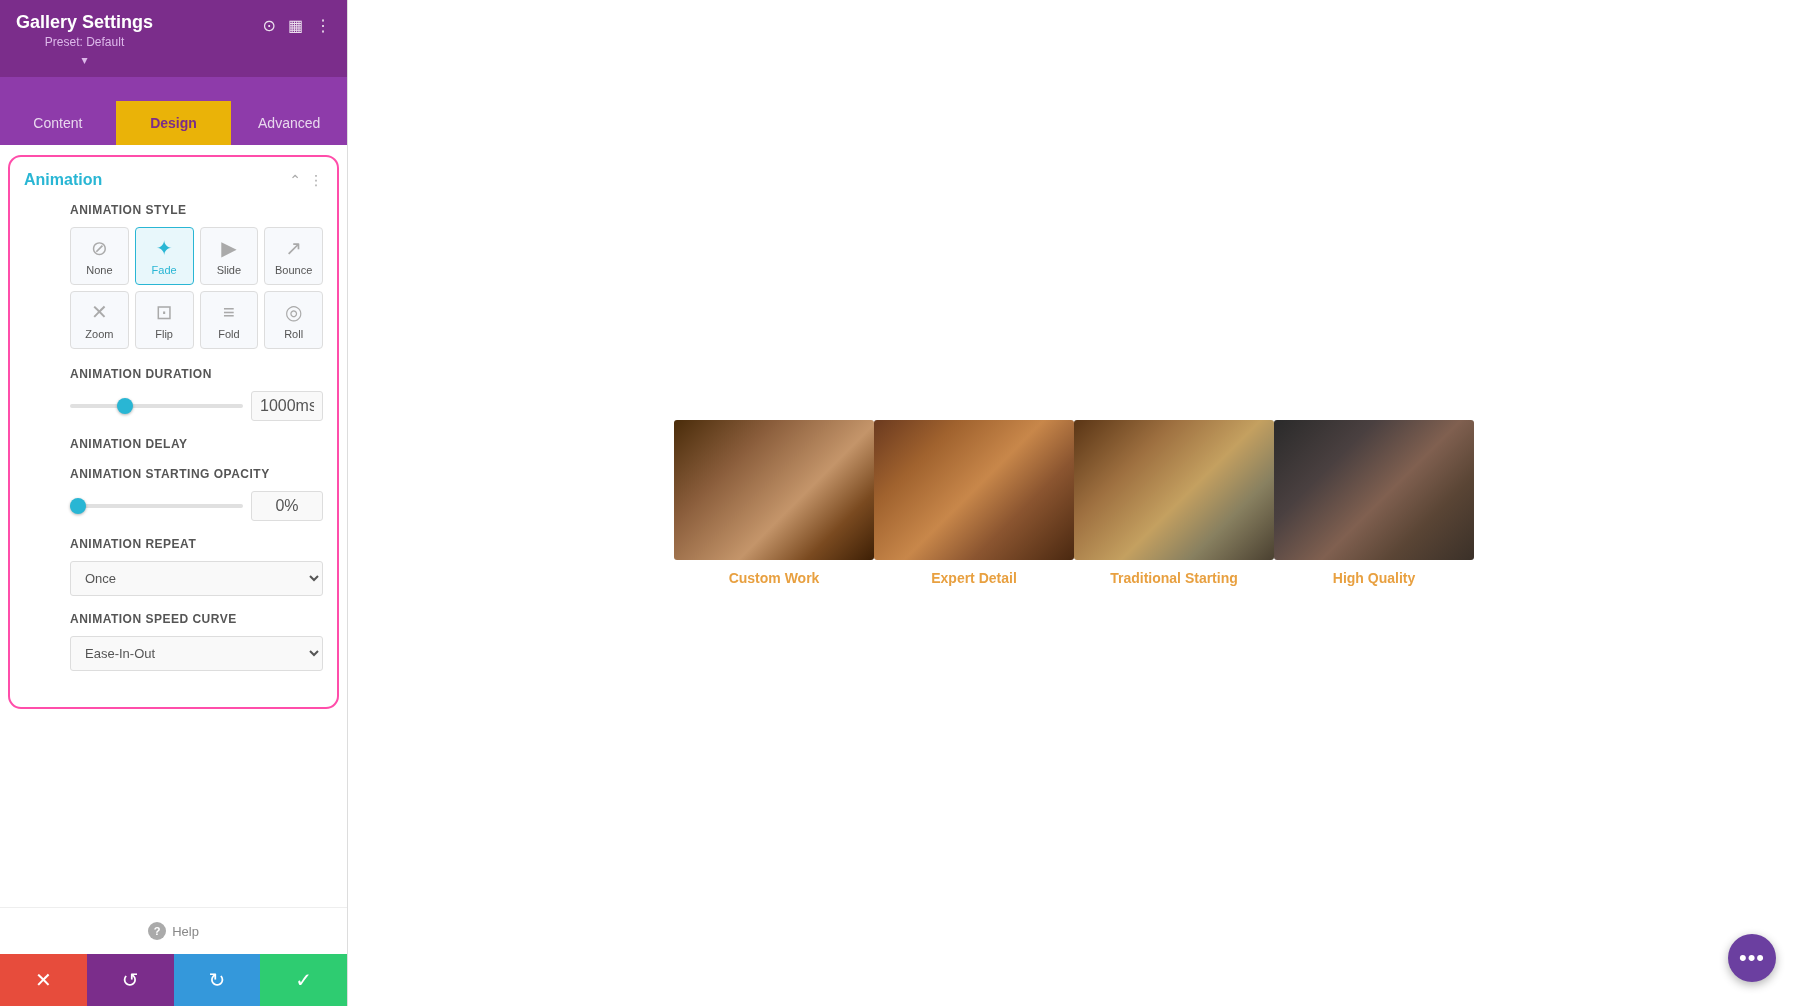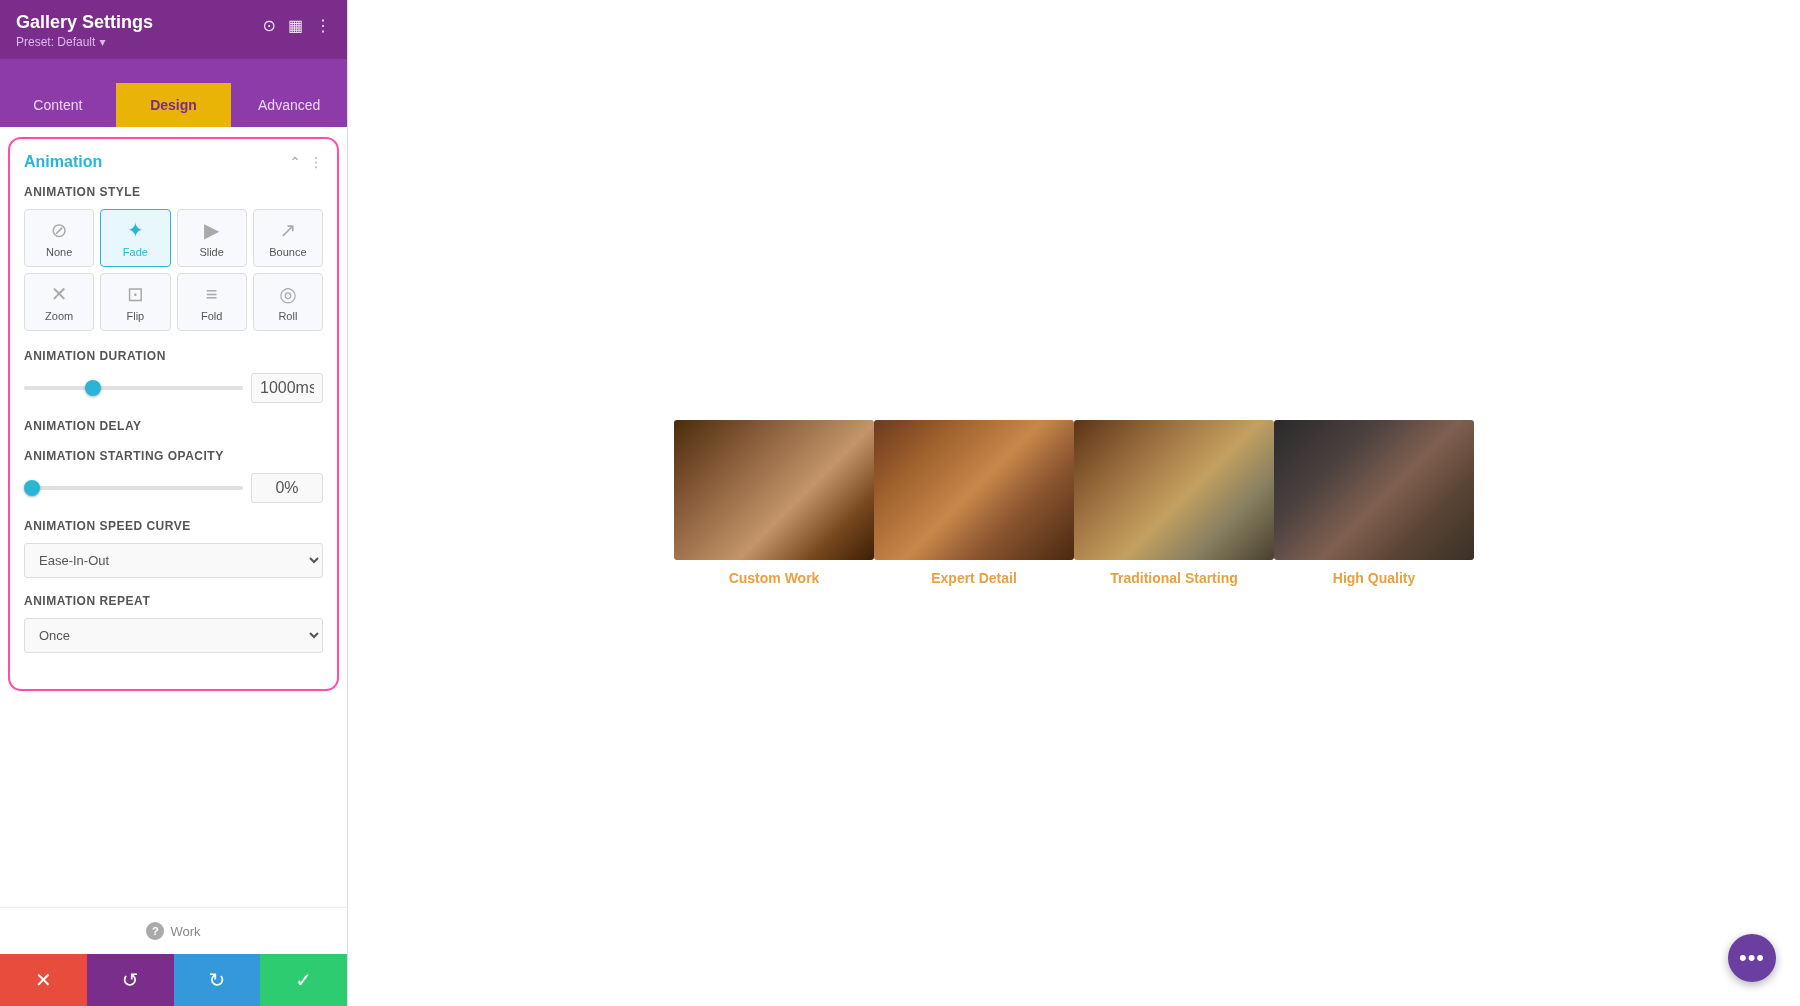--- a/index.html
+++ b/index.html
@@ -32,20 +32,21 @@
       font-weight: 600;
       color: #fff;
     }
     .sidebar-preset {
       font-size: 12px;
       color: #ddb8ea;
       display: flex;
       align-items: center;
       gap: 4px;
       margin-top: 2px;
+      flex-direction: column;
     }
     .sidebar-header-icons {
       display: flex;
       gap: 12px;
       align-items: center;
       margin-top: 4px;
     }
     .header-icon {
       color: #fff;
       font-size: 16px;
@@ -158,20 +159,21 @@
       font-size: 20px;
       color: #aaa;
     }
     .style-btn.active .style-icon {
       color: #29b6d4;
     }
 
     
     .field-row {
       margin-bottom: 16px;
+      margin-left: 46px;
     }
     .slider-row {
       display: flex;
       align-items: center;
       gap: 8px;
     }
     .slider-value {
       width: 72px;
       min-width: 72px;
       border: 1px solid #ddd;
@@ -413,45 +415,45 @@
 
       <div class="field-row">
         <div class="field-label">Animation Starting Opacity</div>
         <div class="slider-row">
           <input type="range" min="0" max="100" value="0" style="flex: 1 1 0%;">
           <input type="text" class="slider-value" value="0%" style="">
         </div>
       </div>
 
       <div class="field-row">
+        <div class="field-label">Animation Repeat</div>
+        <select class="select-field">
+          <option>Once</option>
+          <option>Loop</option>
+          <option>Loop and Back</option>
+        </select>
+      </div>
+
+      <div class="field-row">
         <div class="field-label">Animation Speed Curve</div>
         <select class="select-field">
           <option>Ease-In-Out</option>
           <option>Ease-In</option>
           <option>Ease-Out</option>
           <option>Linear</option>
           <option>Bounce</option>
         </select>
       </div>
 
-      <div class="field-row">
-        <div class="field-label">Animation Repeat</div>
-        <select class="select-field">
-          <option>Once</option>
-          <option>Loop</option>
-          <option>Loop and Back</option>
-        </select>
-      </div>
-
     </div>
   </div>
 
   <div class="sidebar-help">
     <span style="width:18px;height:18px;border-radius:50%;background:#aaa;color:#fff;display:inline-flex;align-items:center;justify-content:center;font-size:11px;font-weight:bold;">?</span>
-    <span>Work</span>
+    <span>Help</span>
   </div>
 
   <div class="sidebar-bottom">
     <button class="bottom-btn btn-cancel">
       <span>✕</span>
     </button>
     <button class="bottom-btn btn-undo">
       <span>↺</span>
     </button>
     <button class="bottom-btn btn-redo">

